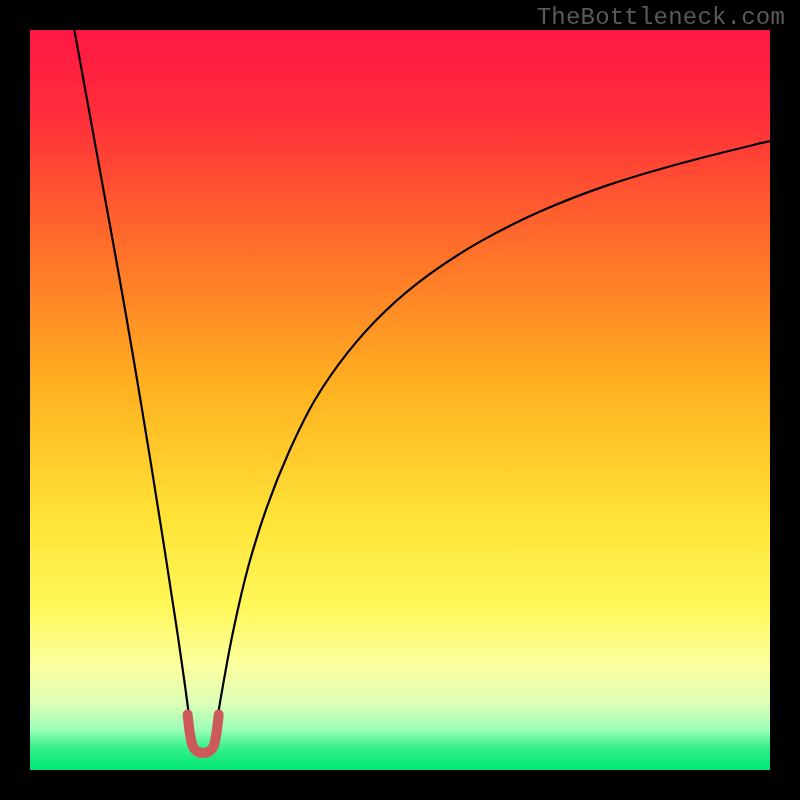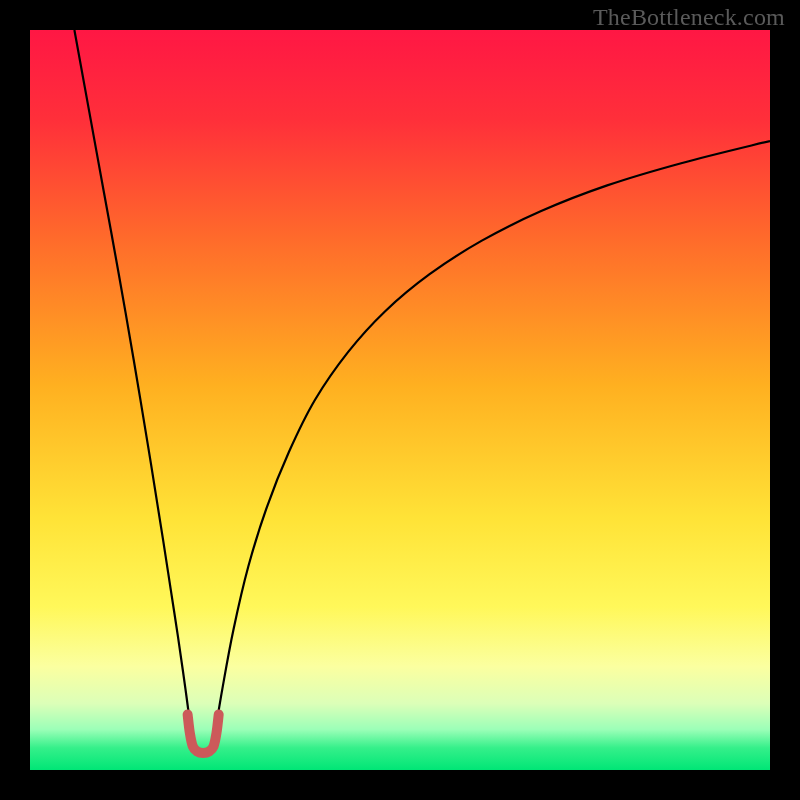--- a/index.html
+++ b/index.html
@@ -7,21 +7,21 @@
   .frame {
     position: relative;
     width: 800px;
     height: 800px;
     background: #000;
   }
   .watermark {
     position: absolute;
     top: 4px;
     right: 15px;
-    font-family: Liberation Serif, serif;
+    font-family: Liberation Mono, monospace;
     font-size: 24px;
     font-weight: 400;
     color: #5a5a5a;
     letter-spacing: 0.2px;
     z-index: 10;
   }
   .plot {
     position: absolute;
     left: 30px;
     top: 30px;

